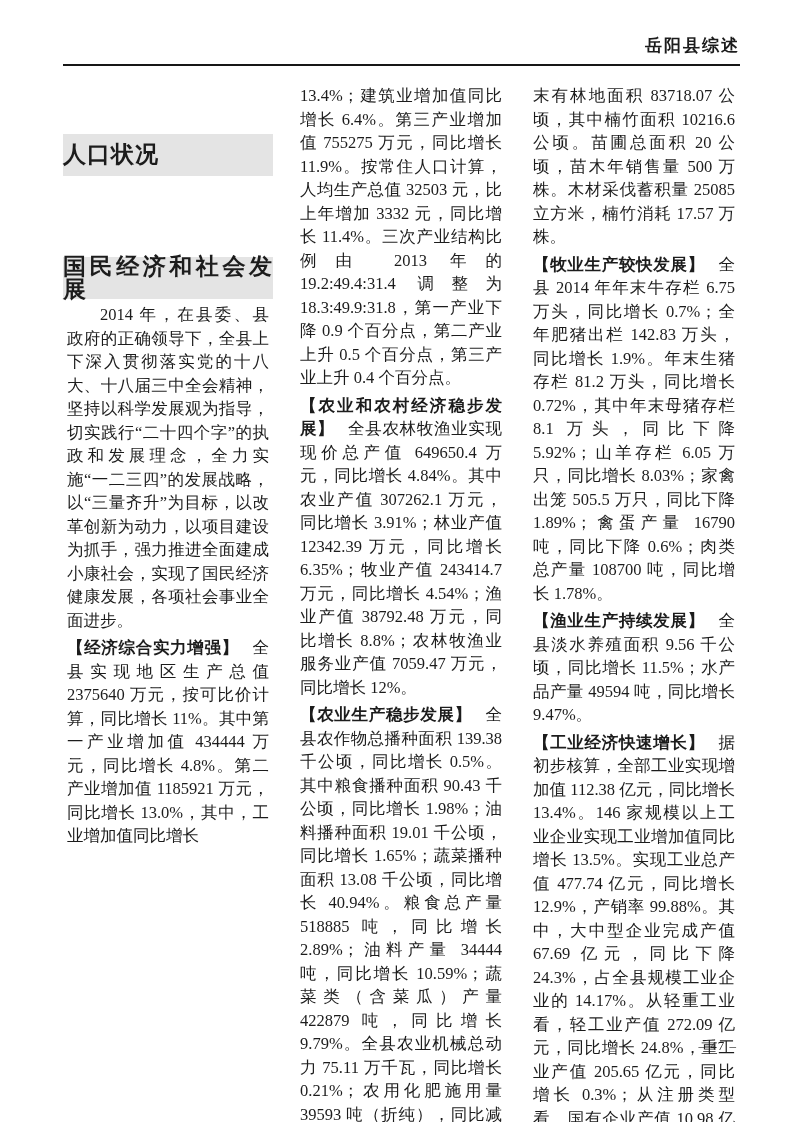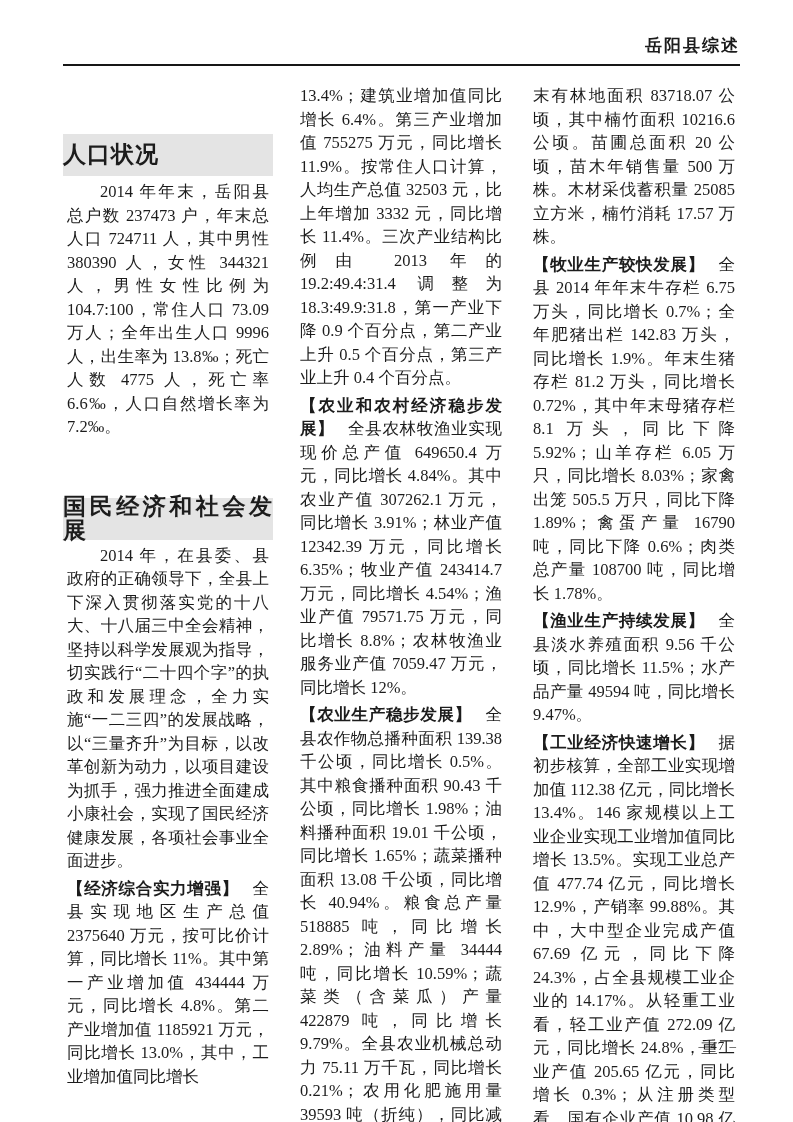--- a/index.html
+++ b/index.html
@@ -23,21 +23,21 @@
   }
   p.para{margin:4px;}
   .indent{text-indent:2em;}
   .section-box{
     background:#e4e4e4;height:42px;
     display:flex;align-items:center;justify-content:flex-start;
     font-weight:700;font-size:23px;letter-spacing:1px;
     font-family:"Liberation Serif","DejaVu Serif",serif;
   }
   .box-population{margin-top:54px;}
-  .box-economy{margin-top:59px;}
+  .box-economy{margin-top:81px;}
   .after-box{margin-top:37px;}
   .entry{margin-top:20px;}
   .entry-left{margin-top:26px;}
   .entry-head{
     font-family:"Liberation Sans","DejaVu Sans",sans-serif;
     font-weight:700;
   }
   .hs{display:inline-block;width:13px;}
   .footer{
     position:absolute;top:1038px;right:56px;
@@ -54,31 +54,30 @@
     <span>岳阳县综述</span>
   </div>
   <div class="header-rule"></div>
 
   <div class="content">
 
     <div class="col">
       <div class="section-box box-population">
         <span>人口状况</span>
       </div>
-      <p class="para indent after-box">2014 年年末，岳阳县总户数 237473 户，年末总人口 724711 人，其中男性 380390 人，女性 344321 人，男性女性比例为 104.7:100，常住人口 73.09 万人；全年出生人口 9996 人，出生率为 13.8‰；死亡人数 4775 人，死亡率 6.6‰，人口自然增长率为 7.2‰。</p>
       <div class="section-box box-economy">
         <span>国民经济和社会发展</span>
       </div>
       <p class="para indent after-box">2014 年，在县委、县政府的正确领导下，全县上下深入贯彻落实党的十八大、十八届三中全会精神，坚持以科学发展观为指导，切实践行“二十四个字”的执政和发展理念，全力实施“一二三四”的发展战略，以“三量齐升”为目标，以改革创新为动力，以项目建设为抓手，强力推进全面建成小康社会，实现了国民经济健康发展，各项社会事业全面进步。</p>
       <p class="para entry entry-left"><span class="entry-head">【经济综合实力增强】</span><span class="hs"></span><span>全县实现地区生产总值 2375640 万元，按可比价计算，同比增长 11%。其中第一产业增加值 434444 万元，同比增长 4.8%。第二产业增加值 1185921 万元，同比增长 13.0%，其中，工业增加值同比增长</span></p>
     </div>
 
     <div class="col">
       <p class="para">13.4%；建筑业增加值同比增长 6.4%。第三产业增加值 755275 万元，同比增长 11.9%。按常住人口计算，人均生产总值 32503 元，比上年增加 3332 元，同比增长 11.4%。三次产业结构比例由 2013 年的 19.2:49.4:31.4 调整为 18.3:49.9:31.8，第一产业下降 0.9 个百分点，第二产业上升 0.5 个百分点，第三产业上升 0.4 个百分点。</p>
-      <p class="para entry"><span class="entry-head">【农业和农村经济稳步发展】</span><span class="hs"></span><span>全县农林牧渔业实现现价总产值 649650.4 万元，同比增长 4.84%。其中农业产值 307262.1 万元，同比增长 3.91%；林业产值 12342.39 万元，同比增长 6.35%；牧业产值 243414.7 万元，同比增长 4.54%；渔业产值 79571.75 万元，同比增长 8.8%；农林牧渔业服务业产值 7059.47 万元，同比增长 12%。</span></p>
+      <p class="para entry"><span class="entry-head">【农业和农村经济稳步发展】</span><span class="hs"></span><span>全县农林牧渔业实现现价总产值 649650.4 万元，同比增长 4.84%。其中农业产值 307262.1 万元，同比增长 3.91%；林业产值 12342.39 万元，同比增长 6.35%；牧业产值 243414.7 万元，同比增长 4.54%；渔业产值 38792.48 万元，同比增长 8.8%；农林牧渔业服务业产值 7059.47 万元，同比增长 12%。</span></p>
       <p class="para entry"><span class="entry-head">【农业生产稳步发展】</span><span class="hs"></span><span>全县农作物总播种面积 139.38 千公顷，同比增长 0.5%。其中粮食播种面积 90.43 千公顷，同比增长 1.98%；油料播种面积 19.01 千公顷，同比增长 1.65%；蔬菜播种面积 13.08 千公顷，同比增长 40.94%。粮食总产量 518885 吨，同比增长 2.89%；油料产量 34444 吨，同比增长 10.59%；蔬菜类（含菜瓜）产量 422879 吨，同比增长 9.79%。全县农业机械总动力 75.11 万千瓦，同比增长 0.21%；农用化肥施用量 39593 吨（折纯），同比减少 7.16%。</span></p>
 
     </div>
 
     <div class="col">
       <p class="para">末有林地面积 83718.07 公顷，其中楠竹面积 10216.6 公顷。苗圃总面积 20 公顷，苗木年销售量 500 万株。木材采伐蓄积量 25085 立方米，楠竹消耗 17.57 万株。</p>
       <p class="para entry"><span class="entry-head">【牧业生产较快发展】</span><span class="hs"></span><span>全县 2014 年年末牛存栏 6.75 万头，同比增长 0.7%；全年肥猪出栏 142.83 万头，同比增长 1.9%。年末生猪存栏 81.2 万头，同比增长 0.72%，其中年末母猪存栏 8.1 万头，同比下降 5.92%；山羊存栏 6.05 万只，同比增长 8.03%；家禽出笼 505.5 万只，同比下降 1.89%；禽蛋产量 16790 吨，同比下降 0.6%；肉类总产量 108700 吨，同比增长 1.78%。</span></p>
       <p class="para entry"><span class="entry-head">【渔业生产持续发展】</span><span class="hs"></span><span>全县淡水养殖面积 9.56 千公顷，同比增长 11.5%；水产品产量 49594 吨，同比增长 9.47%。</span></p>
       <p class="para entry"><span class="entry-head">【工业经济快速增长】</span><span class="hs"></span><span>据初步核算，全部工业实现增加值 112.38 亿元，同比增长 13.4%。146 家规模以上工业企业实现工业增加值同比增长 13.5%。实现工业总产值 477.74 亿元，同比增长 12.9%，产销率 99.88%。其中，大中型企业完成产值 67.69 亿元，同比下降 24.3%，占全县规模工业企业的 14.17%。从轻重工业看，轻工业产值 272.09 亿元，同比增长 24.8%，重工业产值 205.65 亿元，同比增长 0.3%；从注册类型看，国有企业产值 10.98 亿元，集体企业产值 6.55 亿元，股份合作企业产值 1.22 亿元，股份制企业产值</span></p>
     </div>

